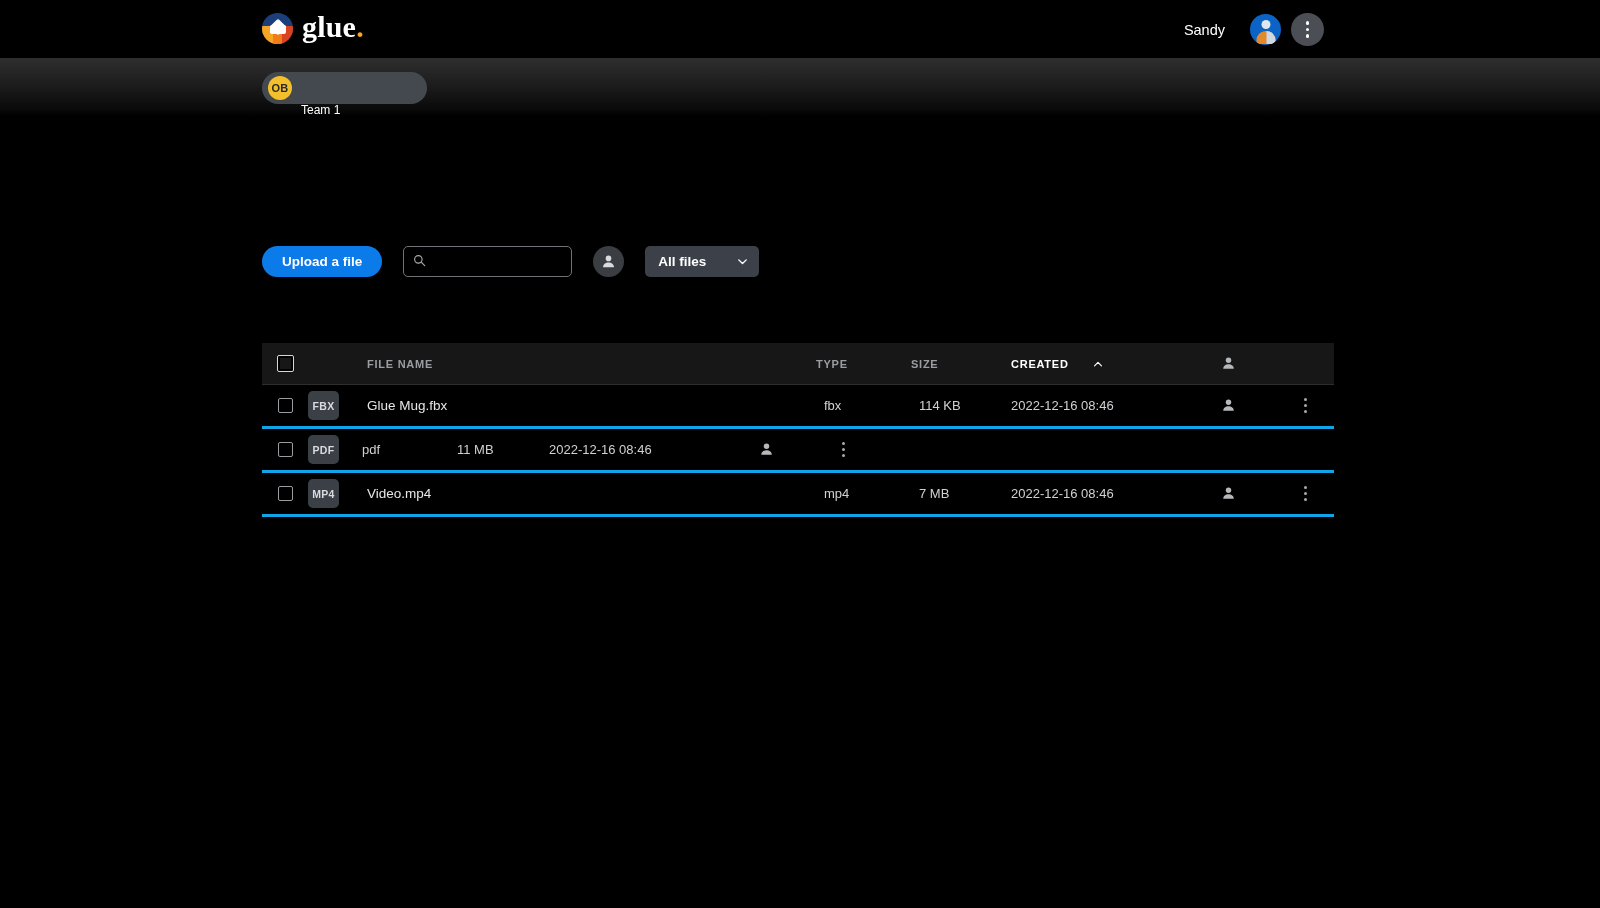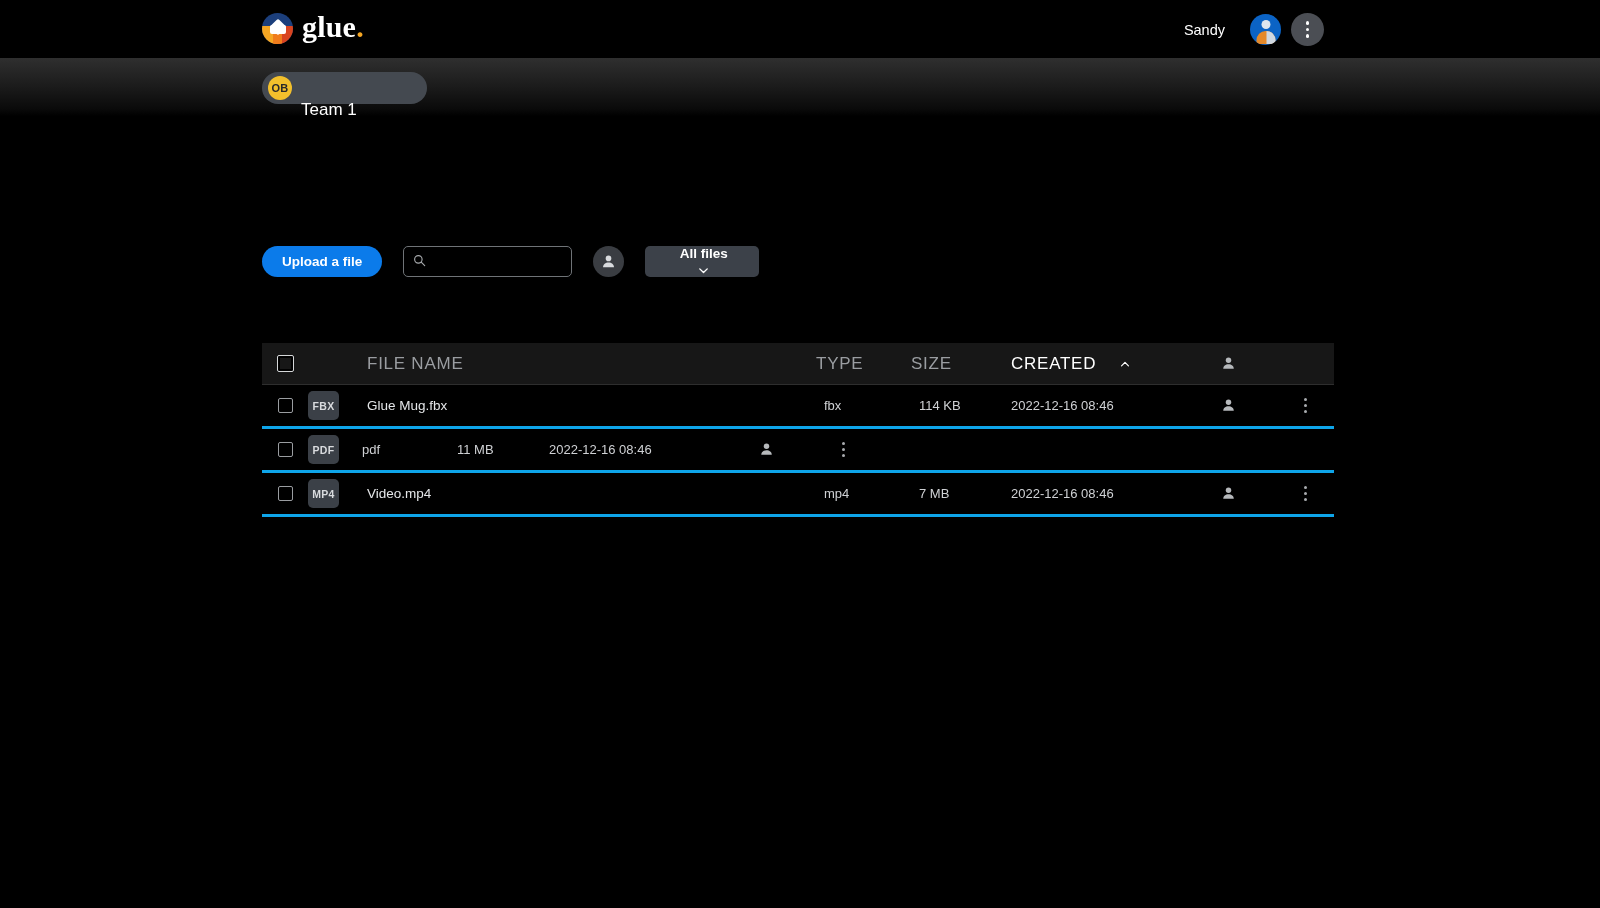--- a/index.html
+++ b/index.html
@@ -174,21 +174,21 @@
     color: #2a2a2a;
     font-size: 11px;
     font-weight: 700;
     display: flex;
     align-items: center;
     justify-content: center;
     letter-spacing: 0.2px;
     flex: none;
   }
   .team-name {
-    font-size: 17px;
+    font-size: 12px;
     color: #ffffff;
     margin-top: 44px;
   }
 
   .nav-tabs {
     position: absolute;
     left: 0; right: 0;
     top: 18px;
     display: flex;
     justify-content: center;
@@ -275,21 +275,20 @@
   .filter-select {
     width: 114px;
     height: 31px;
     border-radius: 5px;
     background: #3c4149;
     display: flex;
     align-items: center;
     justify-content: space-between;
     padding: 0 10px 0 13px;
     cursor: pointer;
-    flex-direction: column;
   }
   .filter-select-label {
     font-size: 13.5px;
     font-weight: 700;
     color: #ffffff;
   }
 
   
   .file-table {
     position: absolute;
@@ -315,22 +314,22 @@
   .col-check  { width: 46px; display: flex; align-items: center; justify-content: center; flex: none; }
   .col-badge  { width: 54px; display: flex; align-items: center; flex: none; }
   .col-name   { flex: 1 1 auto; padding-left: 5px; }
   .col-type   { width: 95px; flex: none; }
   .col-size   { width: 92px; flex: none; }
   .col-created{ width: 170px; flex: none; }
   .col-owner  { width: 95px; display: flex; align-items: center; justify-content: center; flex: none; }
   .col-menu   { width: 58px; display: flex; align-items: center; justify-content: center; flex: none; }
 
   .th {
-    font-size: 17px;
-    font-weight: 400;
+    font-size: 11px;
+    font-weight: 700;
     color: #9a9da1;
     letter-spacing: 0.75px;
   }
   .th.active {
     color: #ffffff;
     display: flex;
     align-items: center;
     gap: 23px;
     margin-left: 8px;
   }

